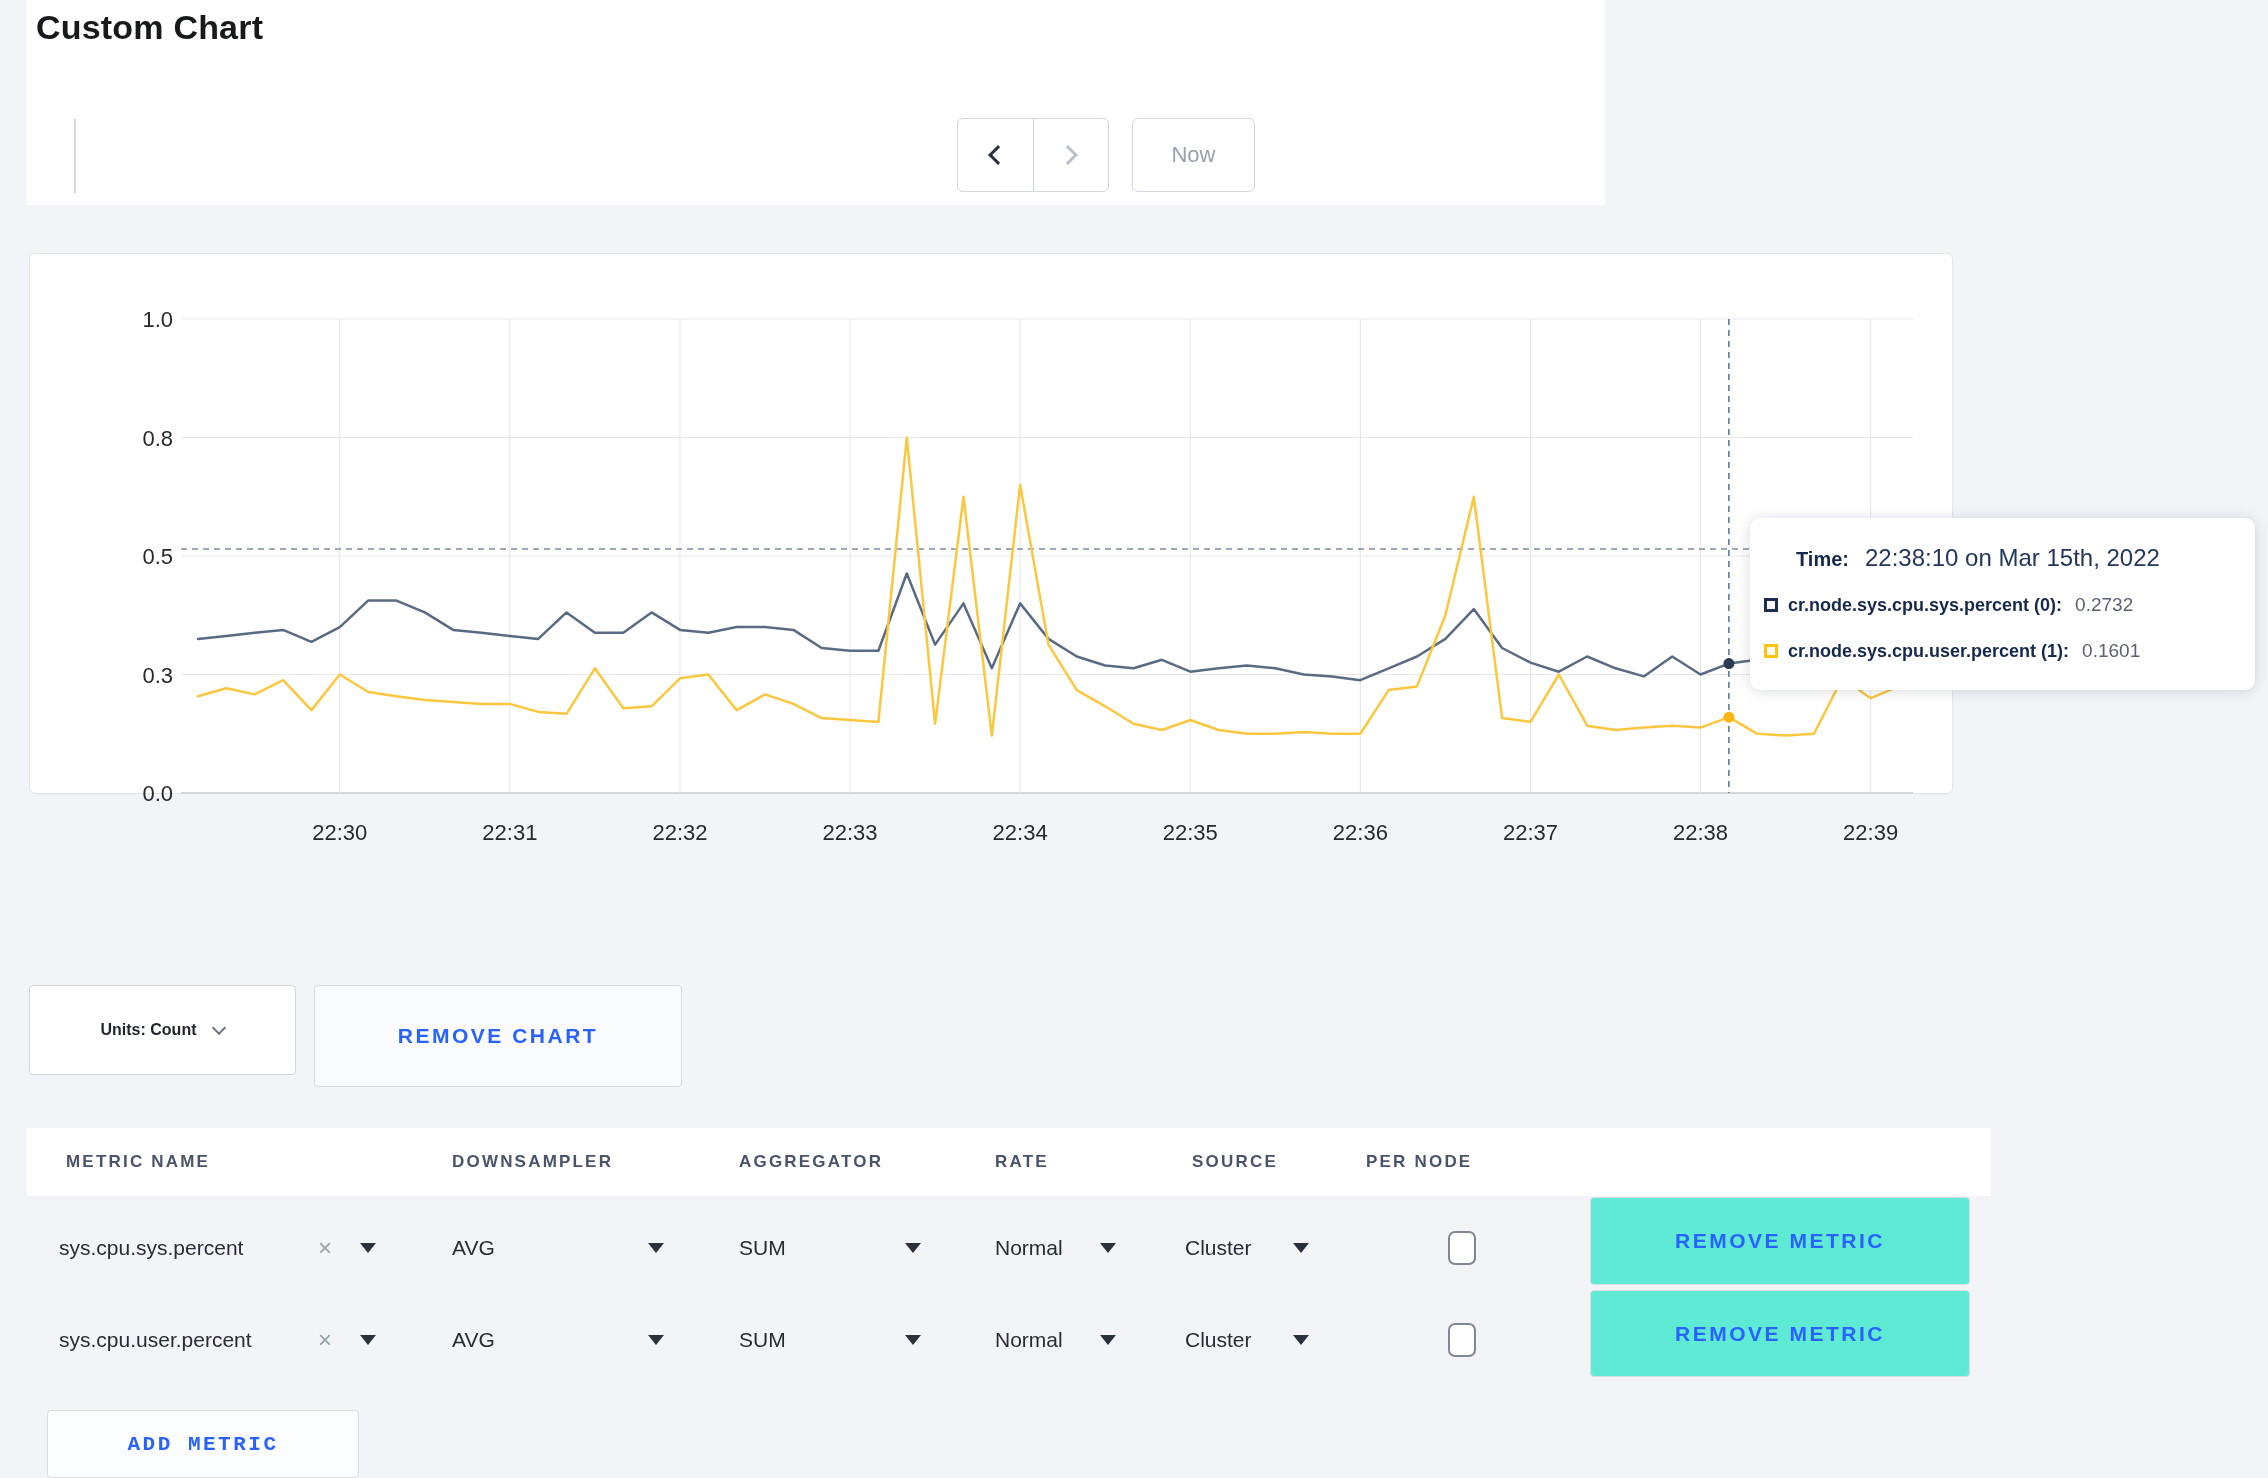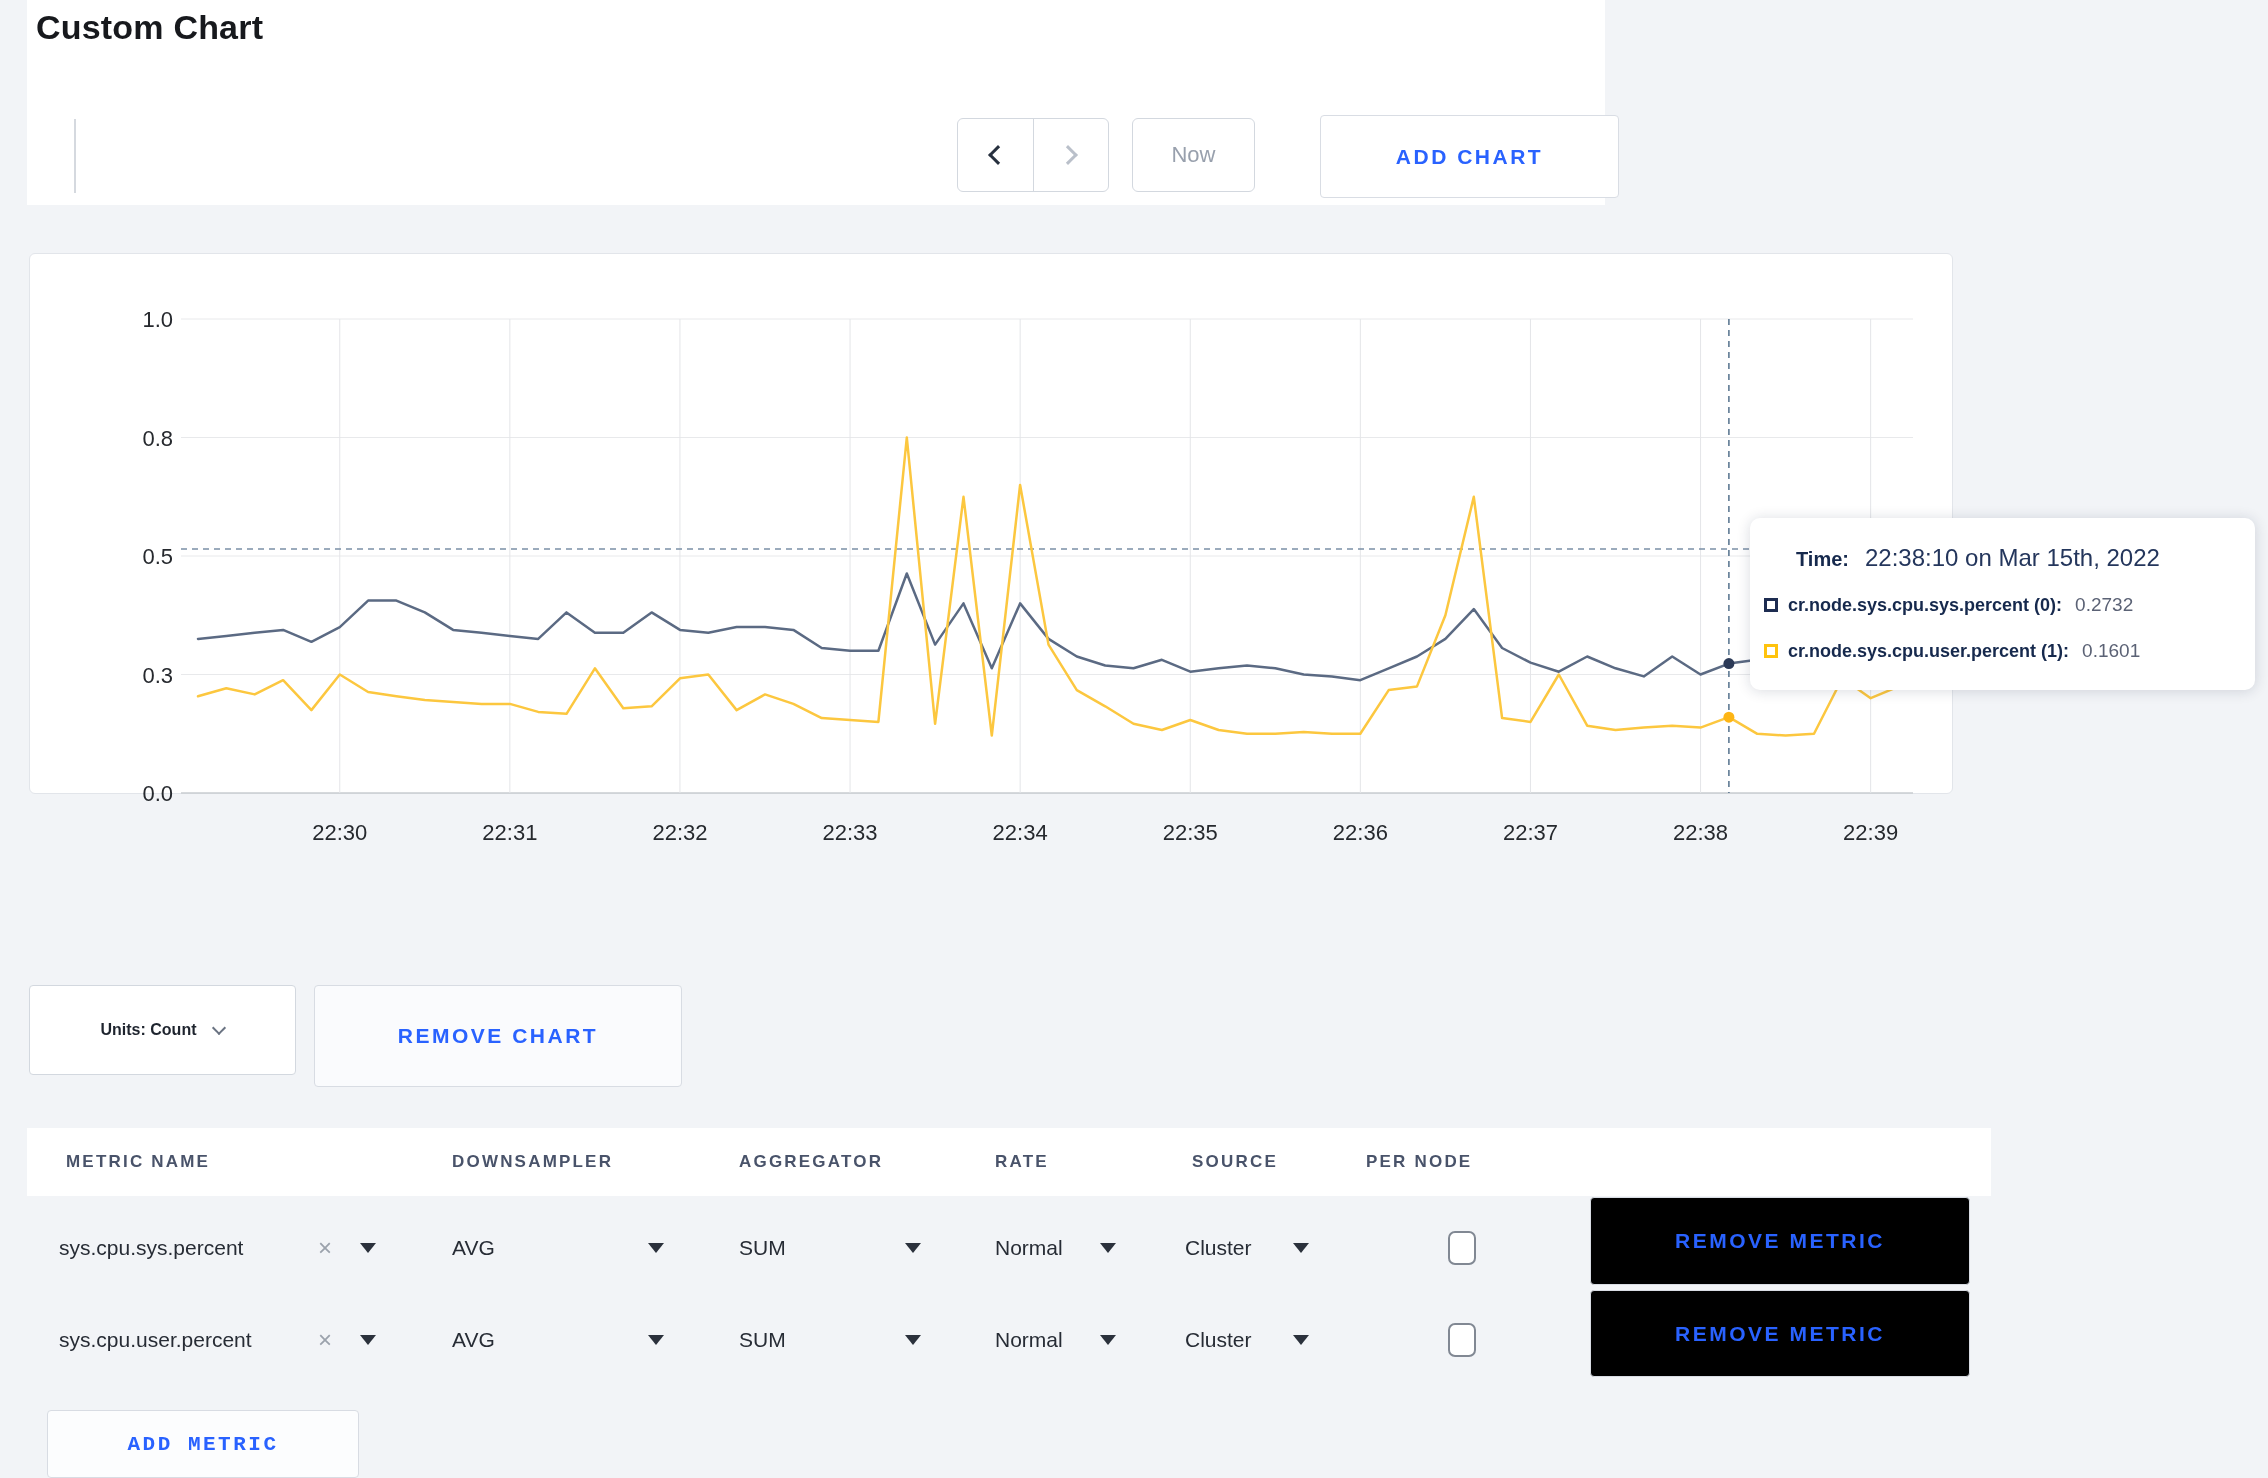--- a/index.html
+++ b/index.html
@@ -74,21 +74,21 @@
   .metric-row { left:0; width:2268px; height:76px; }
   .metric-row.r0 { top:1210px; } .metric-row.r1 { top:1302px; }
   .metric-row > * { position:absolute; top:50%; transform:translateY(-50%); }
   .cell-text { font-size:21px; color:#272c35; }
   .m-name { left:59px; }
   .m-clear { left:318px; font-size:24px; color:#9ba2ac; cursor:pointer; }
   .caret { width:0; height:0; border-left:8px solid transparent; border-right:8px solid transparent; border-top:10px solid #2b313c; cursor:pointer; }
   .m-caret{left:360px;} .ds-text{left:452px;} .ds-caret{left:648px;} .ag-text{left:739px;} .ag-caret{left:905px;}
   .rt-text{left:995px;} .rt-caret{left:1100px;} .sc-text{left:1185px;} .sc-caret{left:1293px;}
   .checkbox { left:1448px; width:28px; height:34px; border:2px solid #818893; border-radius:7px; background:#fff; cursor:pointer; }
-  .remove-metric-btn { left:1590px; width:380px; background:#000000; border-color:#d8dce3; }
+  .remove-metric-btn { left:1590px; width:380px; background:#5eead4; border-color:#d8dce3; }
   .remove-metric-btn.b0 { top:1197px; height:88px; }
   .remove-metric-btn.b1 { top:1290px; height:87px; }
   .add-metric-btn { left:47px; top:1410px; width:312px; height:68px; background:#fcfdfe; border-color:#d8dce3;font-family:Liberation Mono, monospace; }
 </style>
 </head>
 <body>
 
 <div class="page">
 
   <div class="abs top-band"></div>
@@ -97,21 +97,20 @@
   <div class="abs left-rule"></div>
   <div class="abs nav-group">
     <div class="nav-cell">
         <span class="chev-left"></span>
       </div>
     <div class="nav-cell">
         <span class="chev-right"></span>
       </div>
   </div>
   <div class="abs now-btn">Now</div>
-  <div class="abs blue-btn add-chart-btn">ADD CHART</div>
 
   <div class="abs chart-card">
     <svg id="chart-svg" width="1922" height="653" viewBox="0 0 1922 653">
         <line x1="151" x2="1883" y1="65" y2="65" stroke="#e8e9eb" stroke-width="1"></line>
         <text x="143" y="73" text-anchor="end">1.0</text>
         <line x1="151" x2="1883" y1="183.5" y2="183.5" stroke="#e8e9eb" stroke-width="1"></line>
         <text x="143" y="191.5" text-anchor="end">0.8</text>
         <line x1="151" x2="1883" y1="302" y2="302" stroke="#e8e9eb" stroke-width="1"></line>
         <text x="143" y="310" text-anchor="end">0.5</text>
         <line x1="151" x2="1883" y1="420.5" y2="420.5" stroke="#e8e9eb" stroke-width="1"></line>

